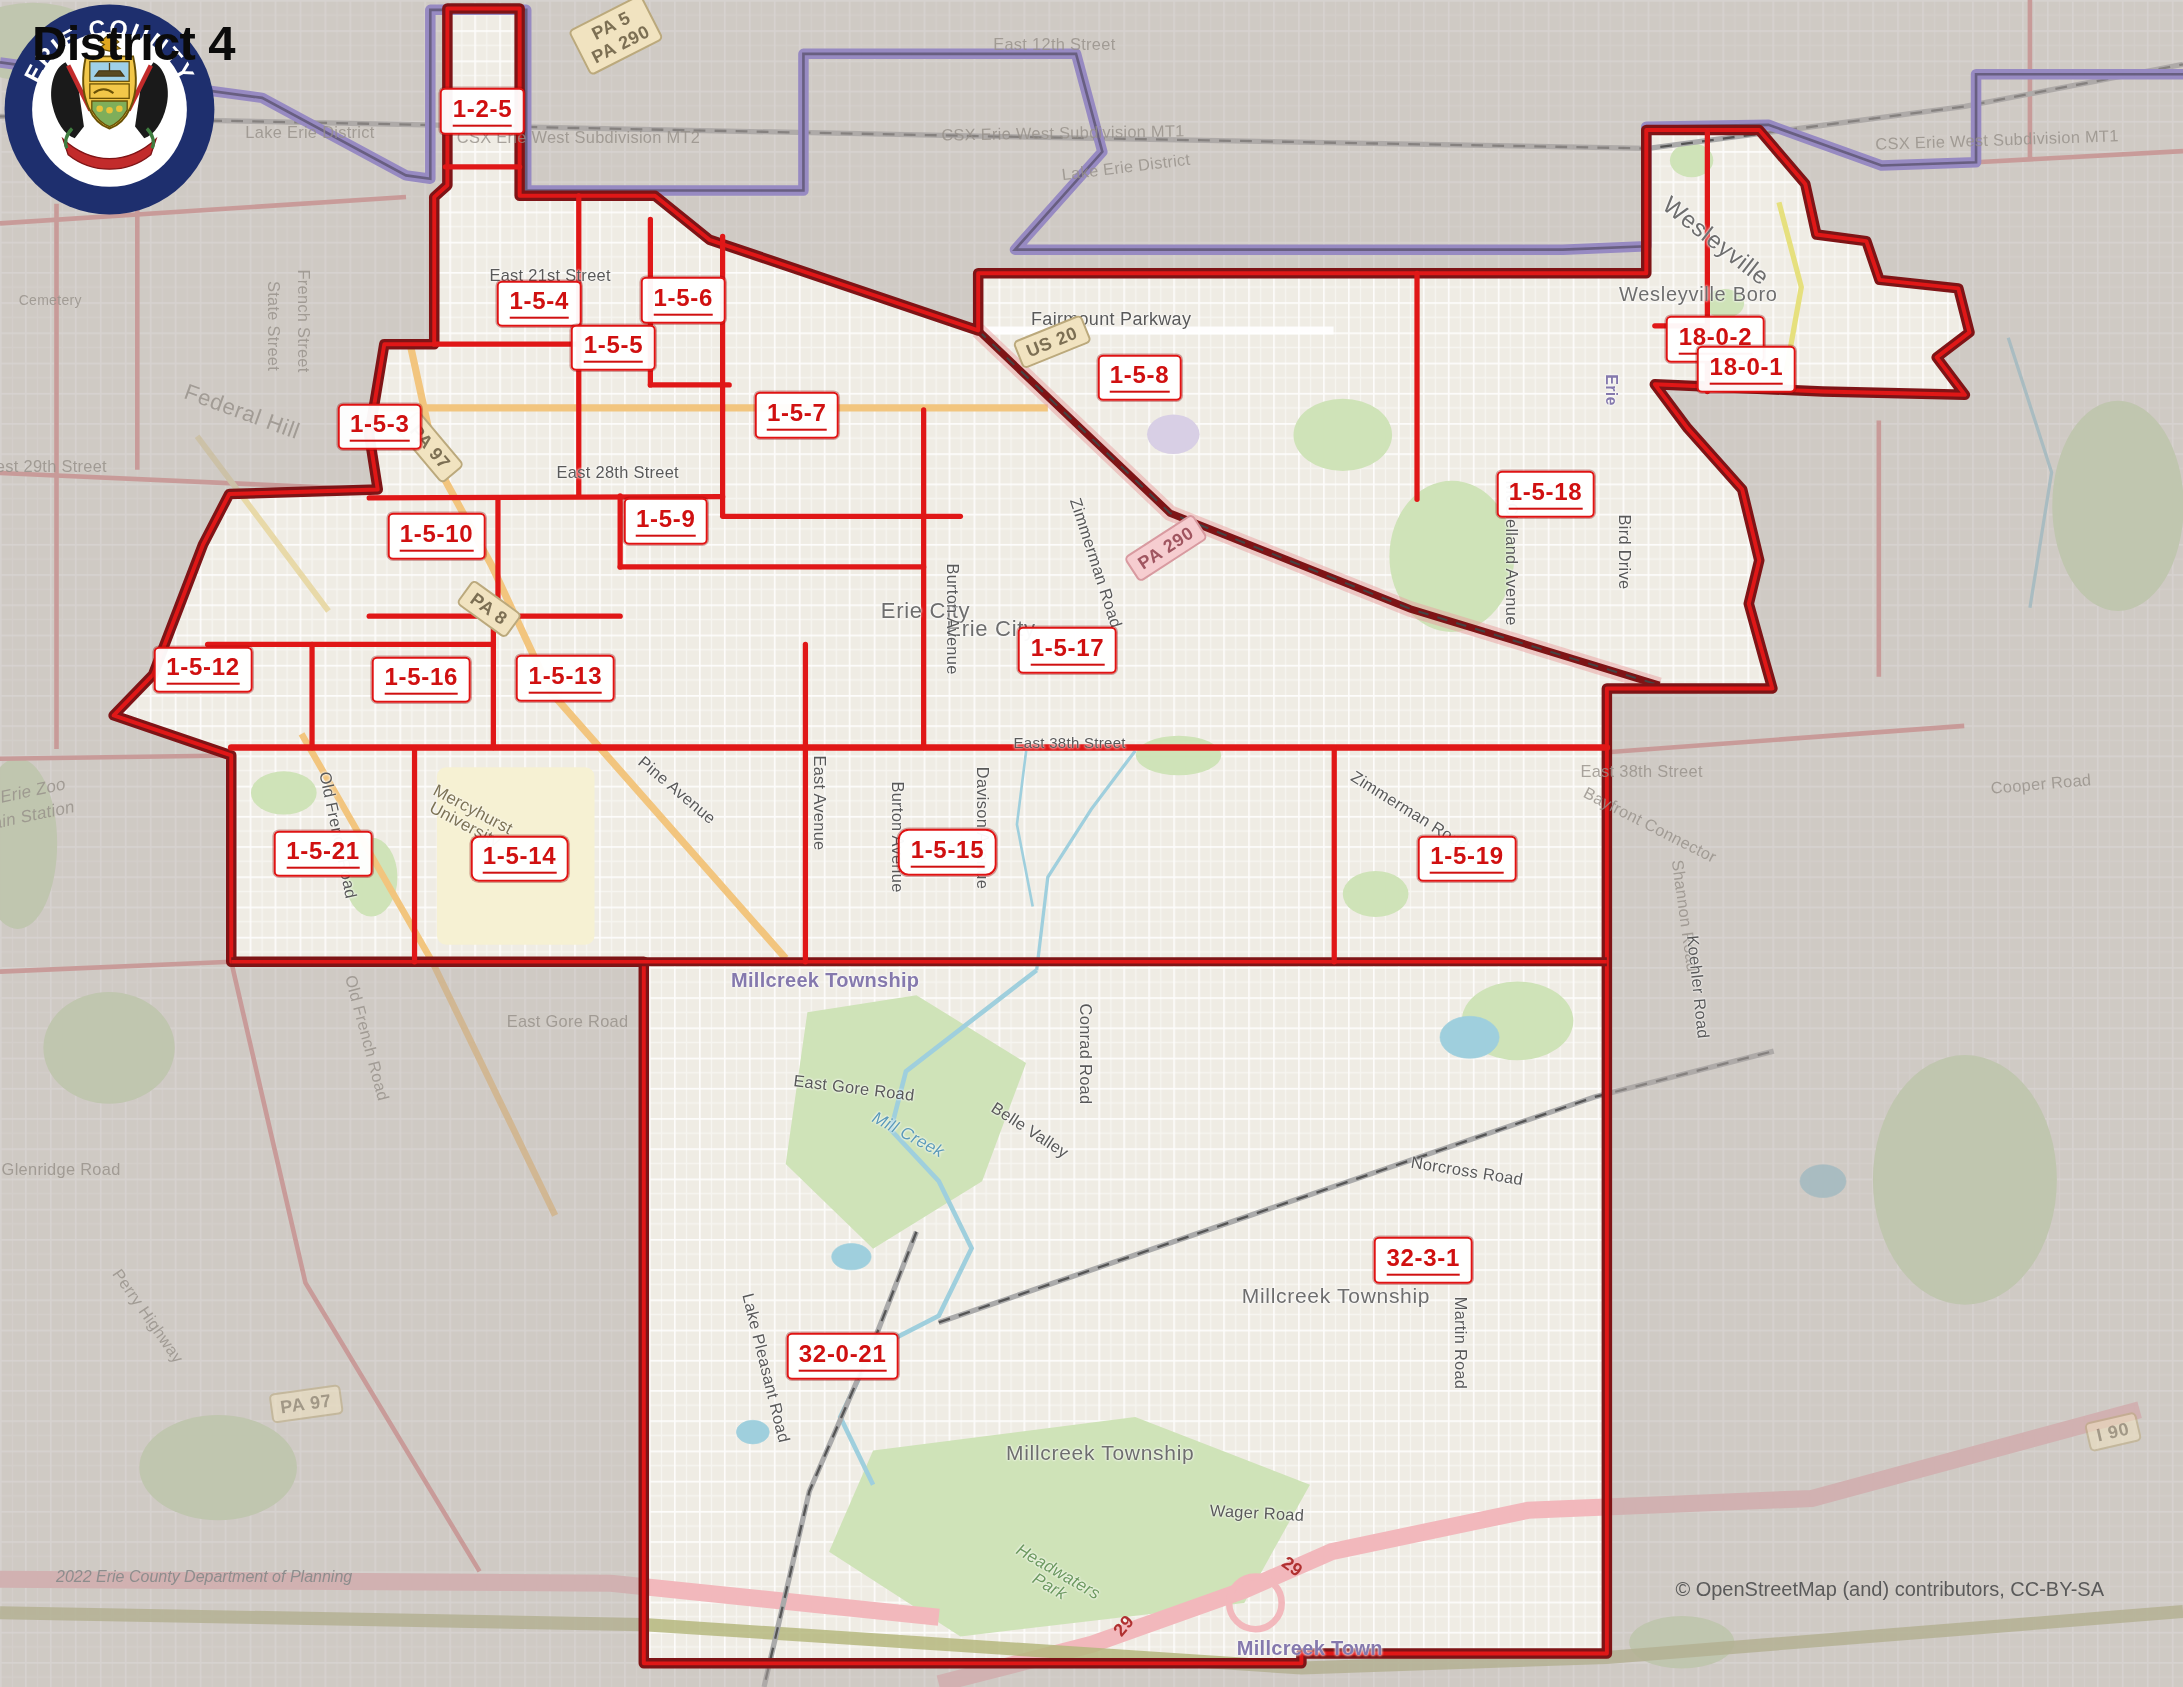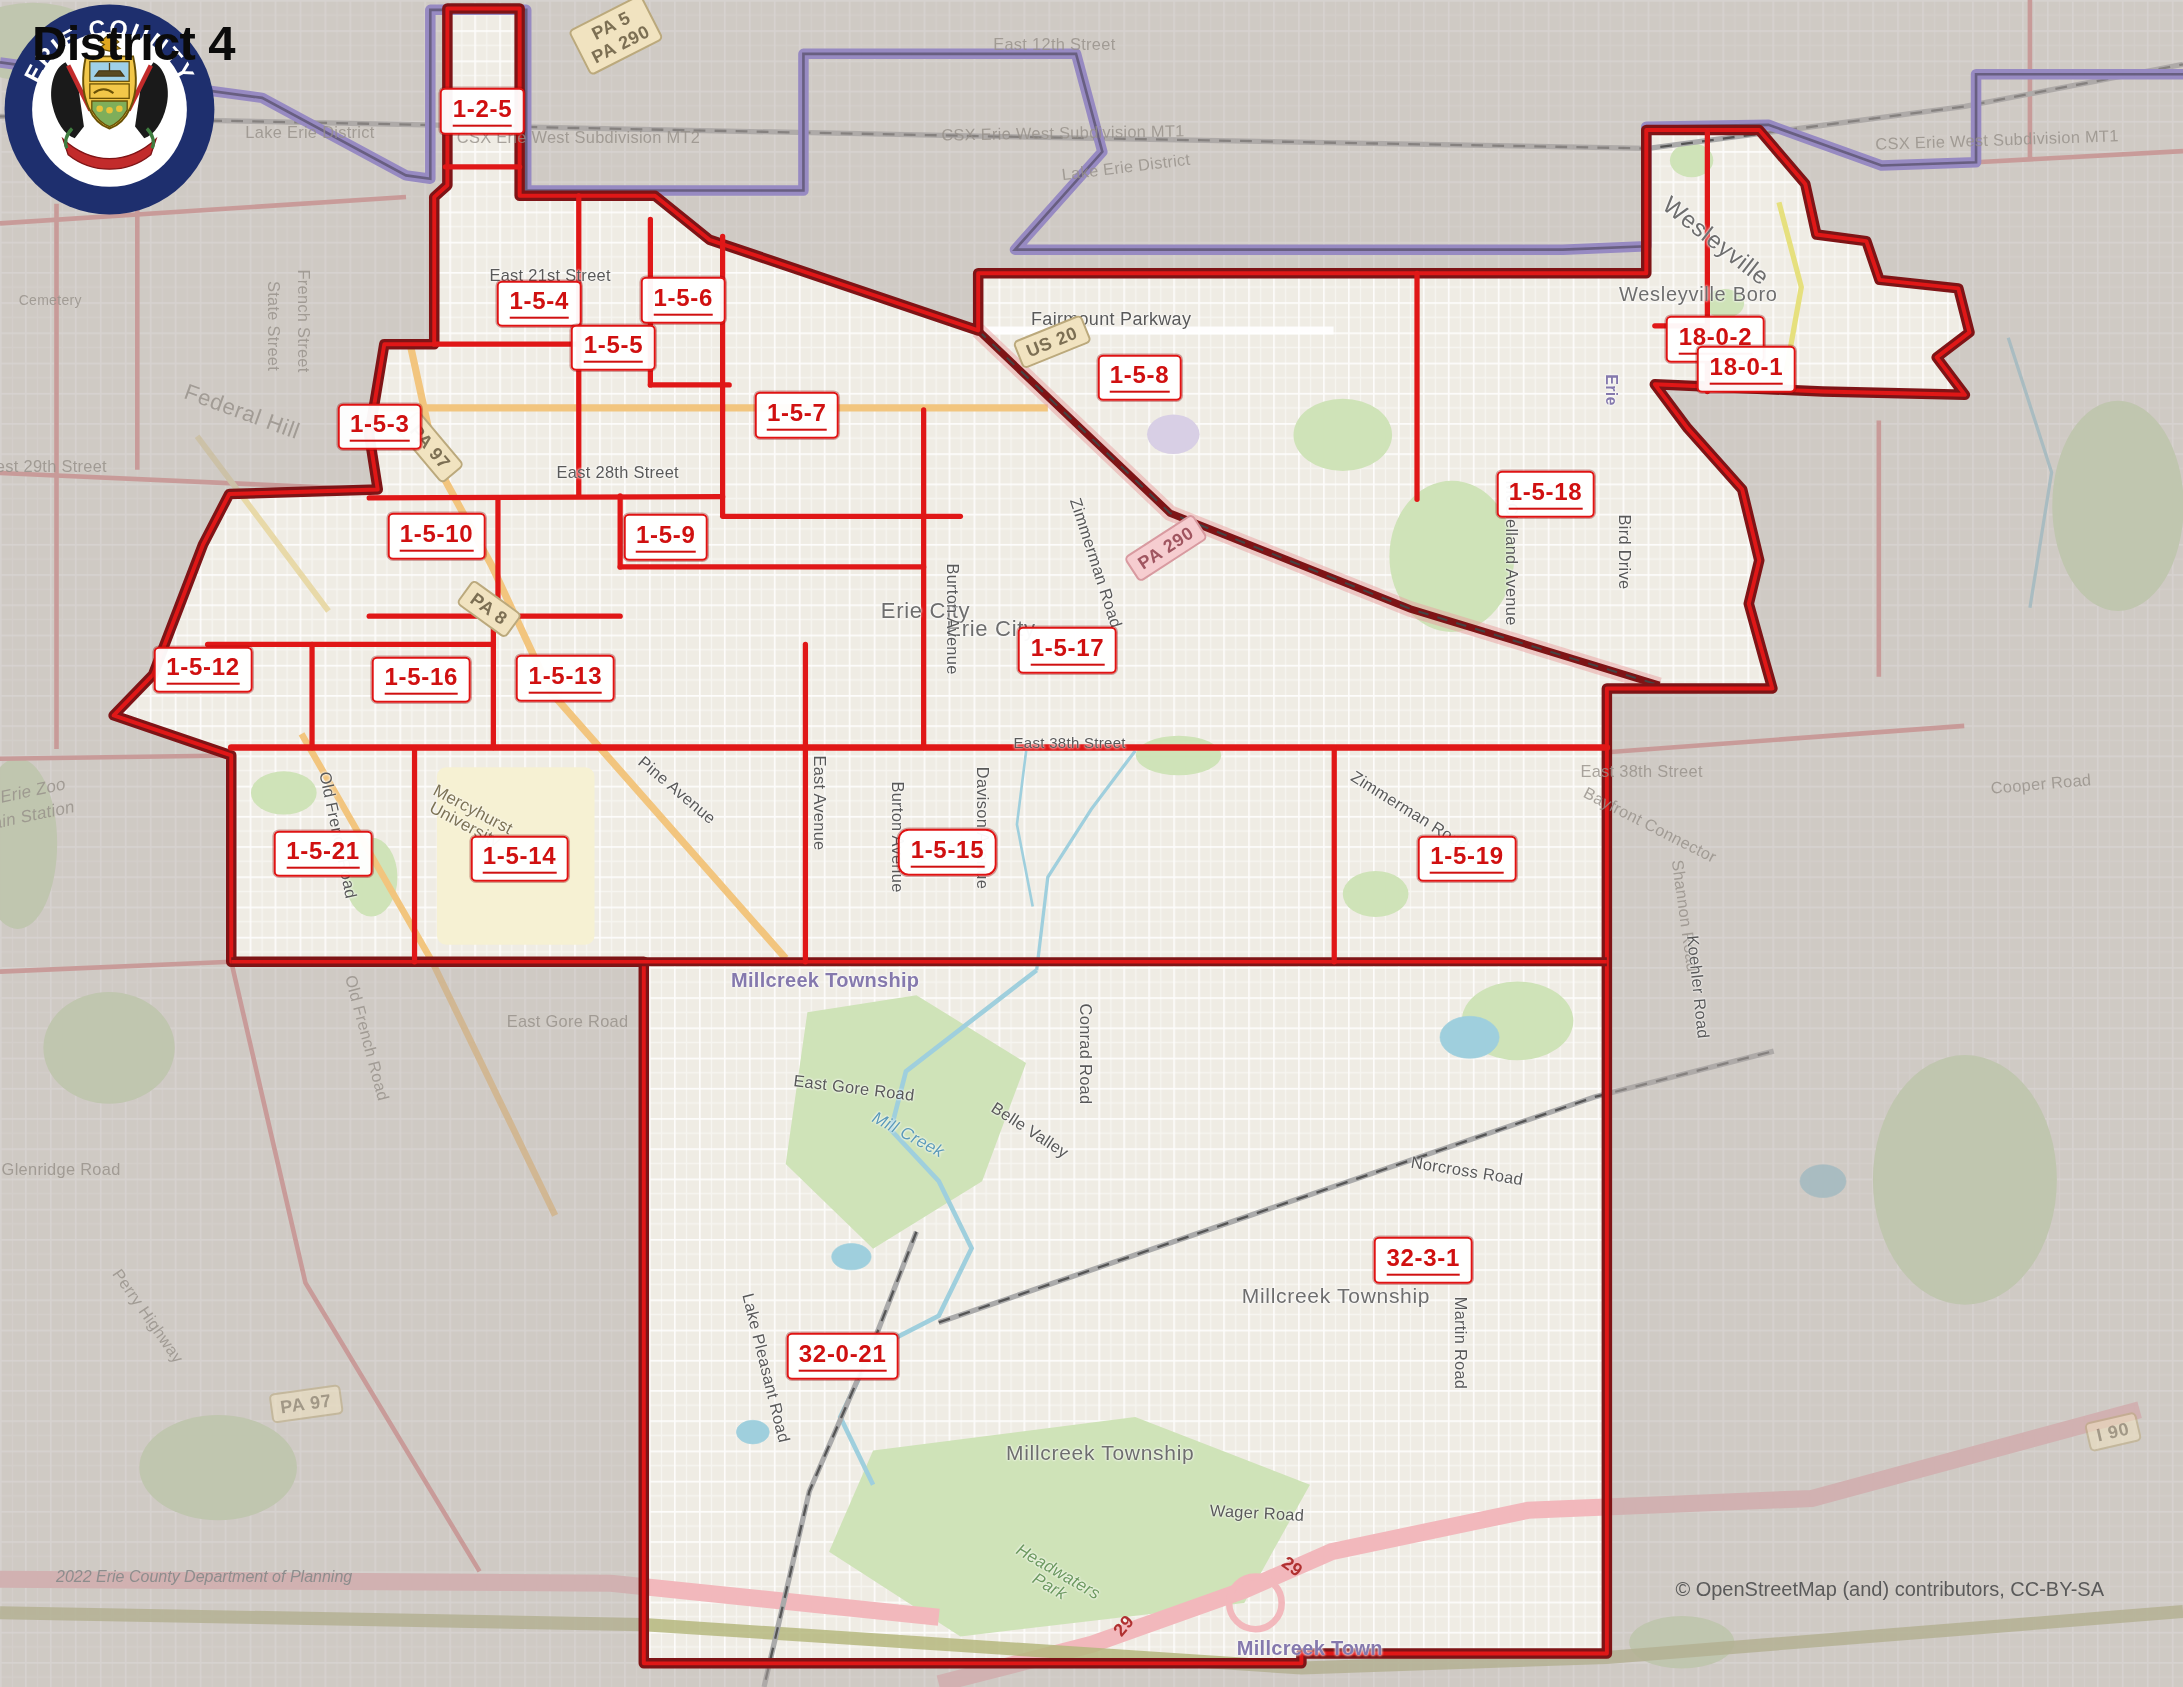--- a/index.html
+++ b/index.html
@@ -238,29 +238,29 @@
   <div id="precincts">
       <div class="precinct" style="left: 22.1%; top: 6.6%;"><span>1-2-5</span></div>
       <div class="precinct" style="left: 24.7%; top: 18%;"><span>1-5-4</span></div>
       <div class="precinct" style="left: 31.3%; top: 17.8%;"><span>1-5-6</span></div>
       <div class="precinct" style="left: 28.1%; top: 20.6%;"><span>1-5-5</span></div>
       <div class="precinct" style="left: 17.4%; top: 25.3%;"><span>1-5-3</span></div>
       <div class="precinct" style="left: 36.5%; top: 24.6%;"><span>1-5-7</span></div>
       <div class="precinct" style="left: 52.2%; top: 22.4%;"><span>1-5-8</span></div>
       <div class="precinct" style="left: 77.3%; top: 20.1%; margin-left: 28px;"><span>18-0-2</span></div>
       <div class="precinct" style="left: 80%; top: 21.9%;"><span>18-0-1</span></div>
-      <div class="precinct" style="left: 30.5%; top: 30.9%; margin-top: 16px;"><span>1-5-9</span></div>
+      <div class="precinct" style="left: 30.5%; top: 30.9%;"><span>1-5-9</span></div>
       <div class="precinct" style="left: 20%; top: 31.8%;"><span>1-5-10</span></div>
       <div class="precinct" style="left: 70.8%; top: 29.3%;"><span>1-5-18</span></div>
       <div class="precinct" style="left: 48.9%; top: 37.6%; margin-top: 16px;"><span>1-5-17</span></div>
       <div class="precinct" style="left: 9.3%; top: 39.7%;"><span>1-5-12</span></div>
       <div class="precinct" style="left: 19.3%; top: 40.3%;"><span>1-5-16</span></div>
       <div class="precinct" style="left: 25.9%; top: 40.2%;"><span>1-5-13</span></div>
       <div class="precinct" style="left: 14.8%; top: 50.6%;"><span>1-5-21</span></div>
-      <div class="precinct" style="left: 23.8%; top: 50.9%;"><span>1-5-14</span></div>
+      <div class="precinct" style="left: 23.8%; top: 50.9%; border-radius: 8px;"><span>1-5-14</span></div>
       <div class="precinct" style="left: 43.4%; top: 50.5%; border-radius: 11px;"><span>1-5-15</span></div>
       <div class="precinct" style="left: 67.2%; top: 50.9%;"><span>1-5-19</span></div>
       <div class="precinct" style="left: 65.2%; top: 74.7%;"><span>32-3-1</span></div>
       <div class="precinct" style="left: 38.6%; top: 80.4%;"><span>32-0-21</span></div>
     </div>
   <div id="shields">
       <div class="shield" style="left: 28.2%; top: 2.1%; transform: translate(-50%, -50%) rotate(-27deg);">
         <div>PA 5</div>
         <div>PA 290</div>
       </div>

